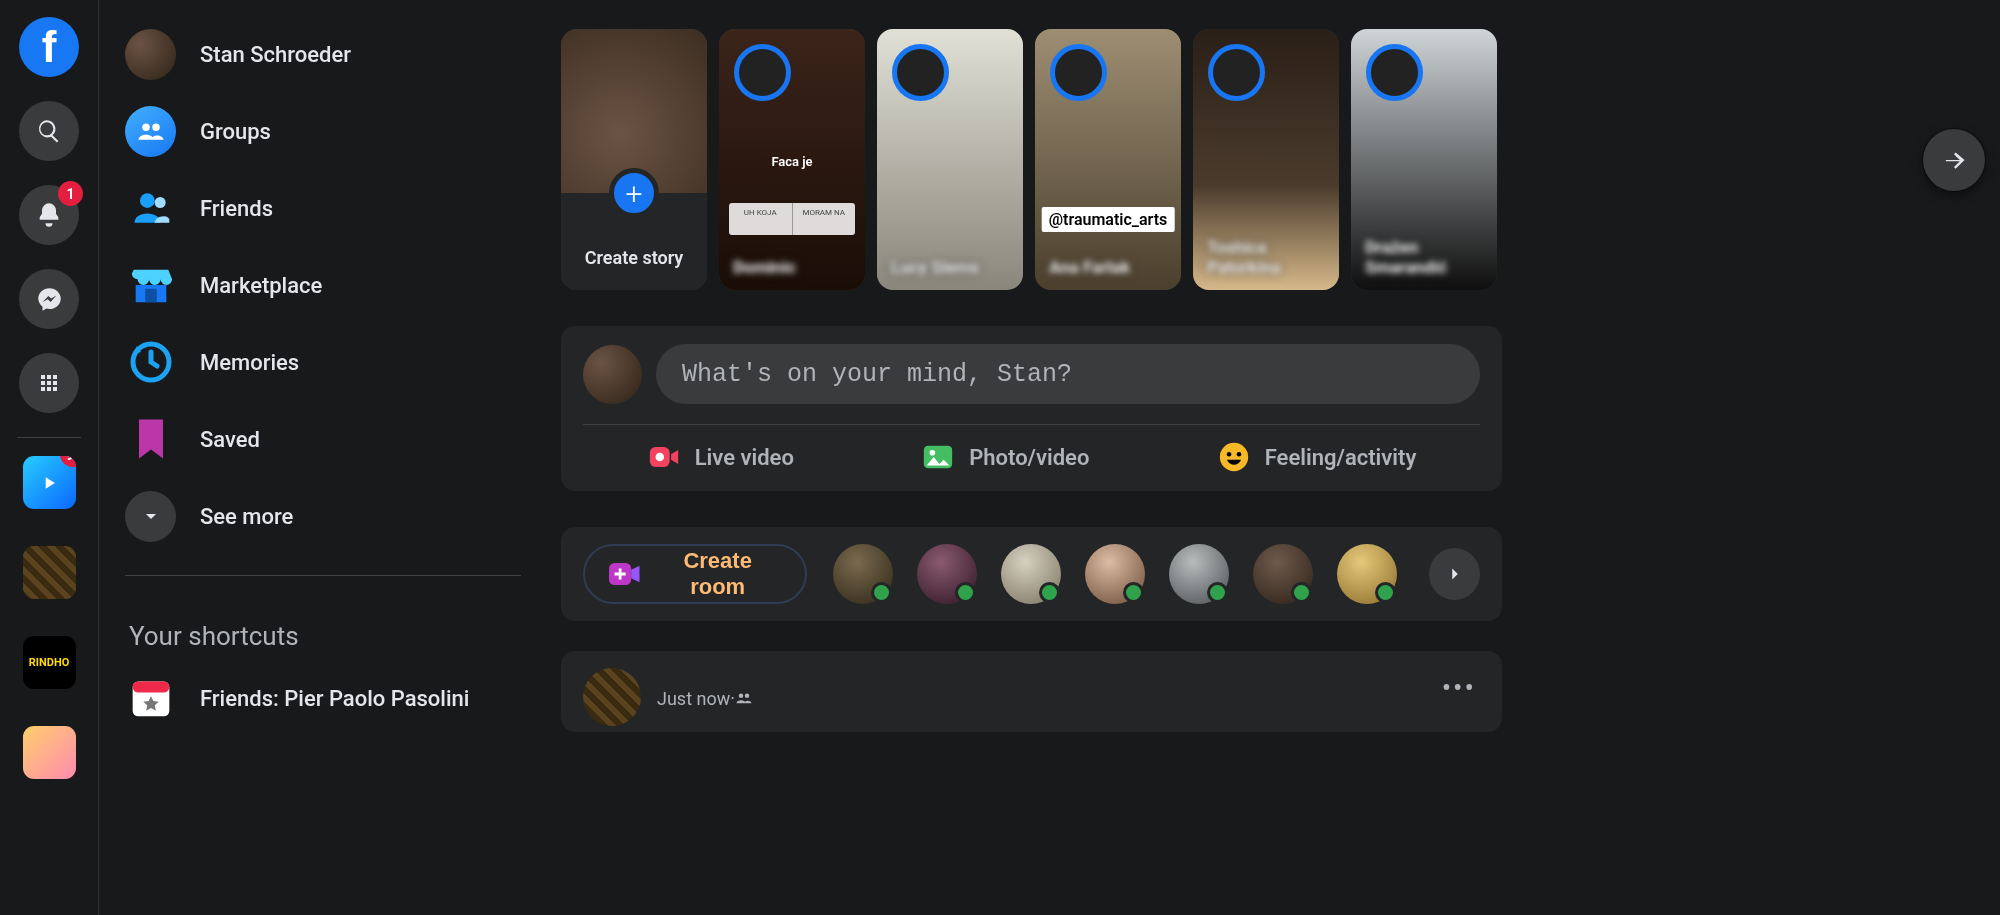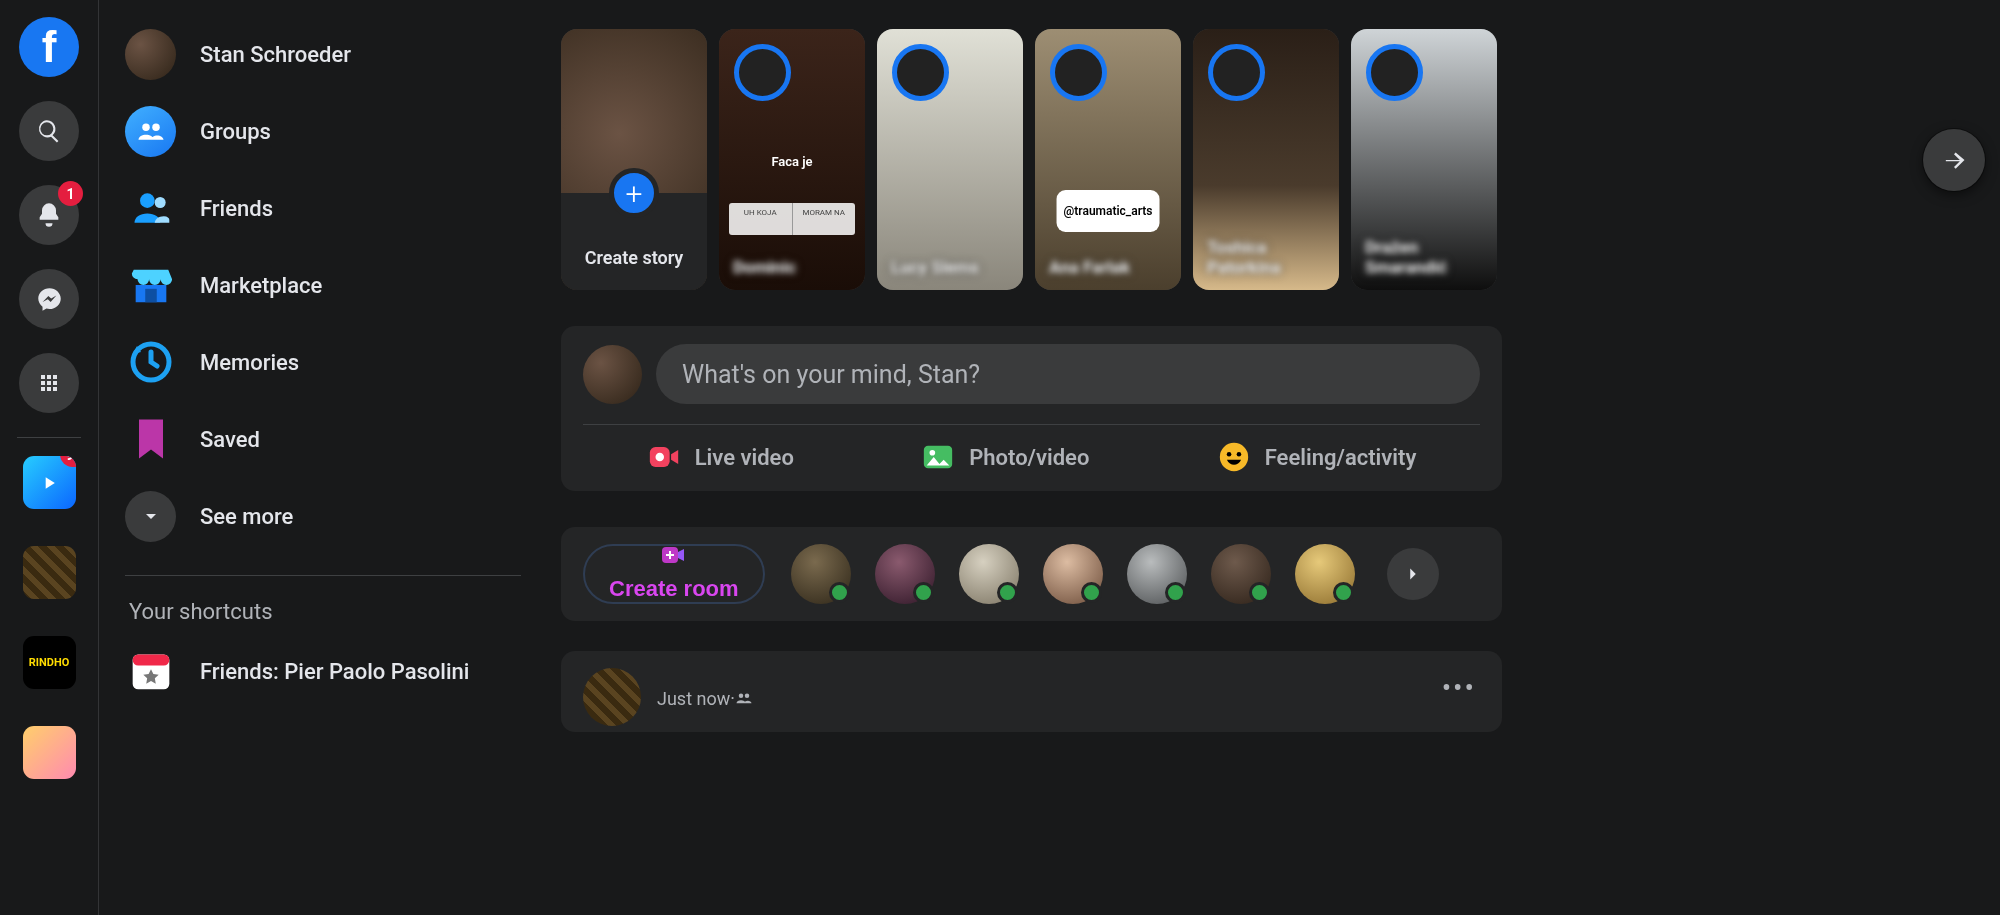--- a/index.html
+++ b/index.html
@@ -105,22 +105,23 @@
   height: 51px;
   border-radius: 50%;
   display: flex;
   align-items: center;
   justify-content: center;
   flex-shrink: 0;
 }
 .sb-icon.blue { background: linear-gradient(145deg,#41b0ff,#1877f2); }
 .sb-avatar { background: radial-gradient(circle at 30% 30%, #6b5344, #2d2216); }
 .sb-section-title {
-  font-size: 22px;
+  font-size: 26px;
   color: #b0b3b8;
+  margin-top: 22px;
   padding-left: 4px;
 }
 .sb-divider { height: 1px; background: #3e4042; margin: 12px 0 6px 0; }
 
 .feed {
   flex: 1;
   padding: 29px 0 0 0;
   display: flex;
   flex-direction: column;
   gap: 36px;
@@ -228,20 +229,21 @@
 .composer-input {
   flex: 1;
   height: 60px;
   background: #3a3b3c;
   border-radius: 32px;
   color: #b0b3b8;
   font-size: 25px;
   padding: 0 26px;
   display: flex;
   align-items: center;
+  font-family: Liberation Mono, monospace;
 }
 .composer-divider { height: 1px; background: #3e4042; margin: 20px 0 0 0; }
 .composer-actions { display: flex; justify-content: space-around; padding: 15px 0 17px; }
 .comp-action {
   display: flex;
   align-items: center;
   gap: 14px;
   font-size: 22px;
   font-weight: 600;
   color: #b0b3b8;
@@ -253,22 +255,21 @@
   height: 60px;
   padding: 0 24px;
   border: 2px solid #2f3d53;
   background: transparent;
   border-radius: 48px;
   display: flex;
   align-items: center;
   gap: 12px;
   font-size: 22px;
   font-weight: 600;
-  color: #d946ef;
-  flex-direction: column;
+  color: #fdba74;
 }
 .rooms-list { display: flex; gap: 24px; align-items: center; }
 .room-avatar {
   width: 60px;
   height: 60px;
   border-radius: 50%;
   background: #555;
   position: relative;
 }
 .room-avatar::after {
@@ -472,21 +473,21 @@
 
     <div class="story">
       <div class="story-bg" style="background:linear-gradient(#e0e0d6,#8a867b);"></div>
       <div class="story-avatar"></div>
       <div class="story-label">Lucy Slems</div>
     </div>
 
     <div class="story">
       <div class="story-bg" style="background:linear-gradient(#9d8e73,#4b3f2d);"></div>
       <div class="story-avatar"></div>
-      <div style="position:absolute;bottom:58px;left:50%;transform:translateX(-50%);background:#fff;color:#000;font-size:12px;font-weight:600;padding:14px 7px;border-radius:9px;">@traumatic_arts</div>
+      <div style="position:absolute;bottom:58px;left:50%;transform:translateX(-50%);background:#fff;color:#000;font-size:16px;font-weight:600;padding:3px 7px;border-radius:2px;">@traumatic_arts</div>
       <div class="story-label">Ana Farlak</div>
     </div>
 
     <div class="story">
       <div class="story-bg" style="background:linear-gradient(#2a1f17,#4a3b2c 60%,#d6b98a);"></div>
       <div class="story-avatar"></div>
       <div class="story-label">Toshica Patorkina</div>
     </div>
 
     <div class="story">

